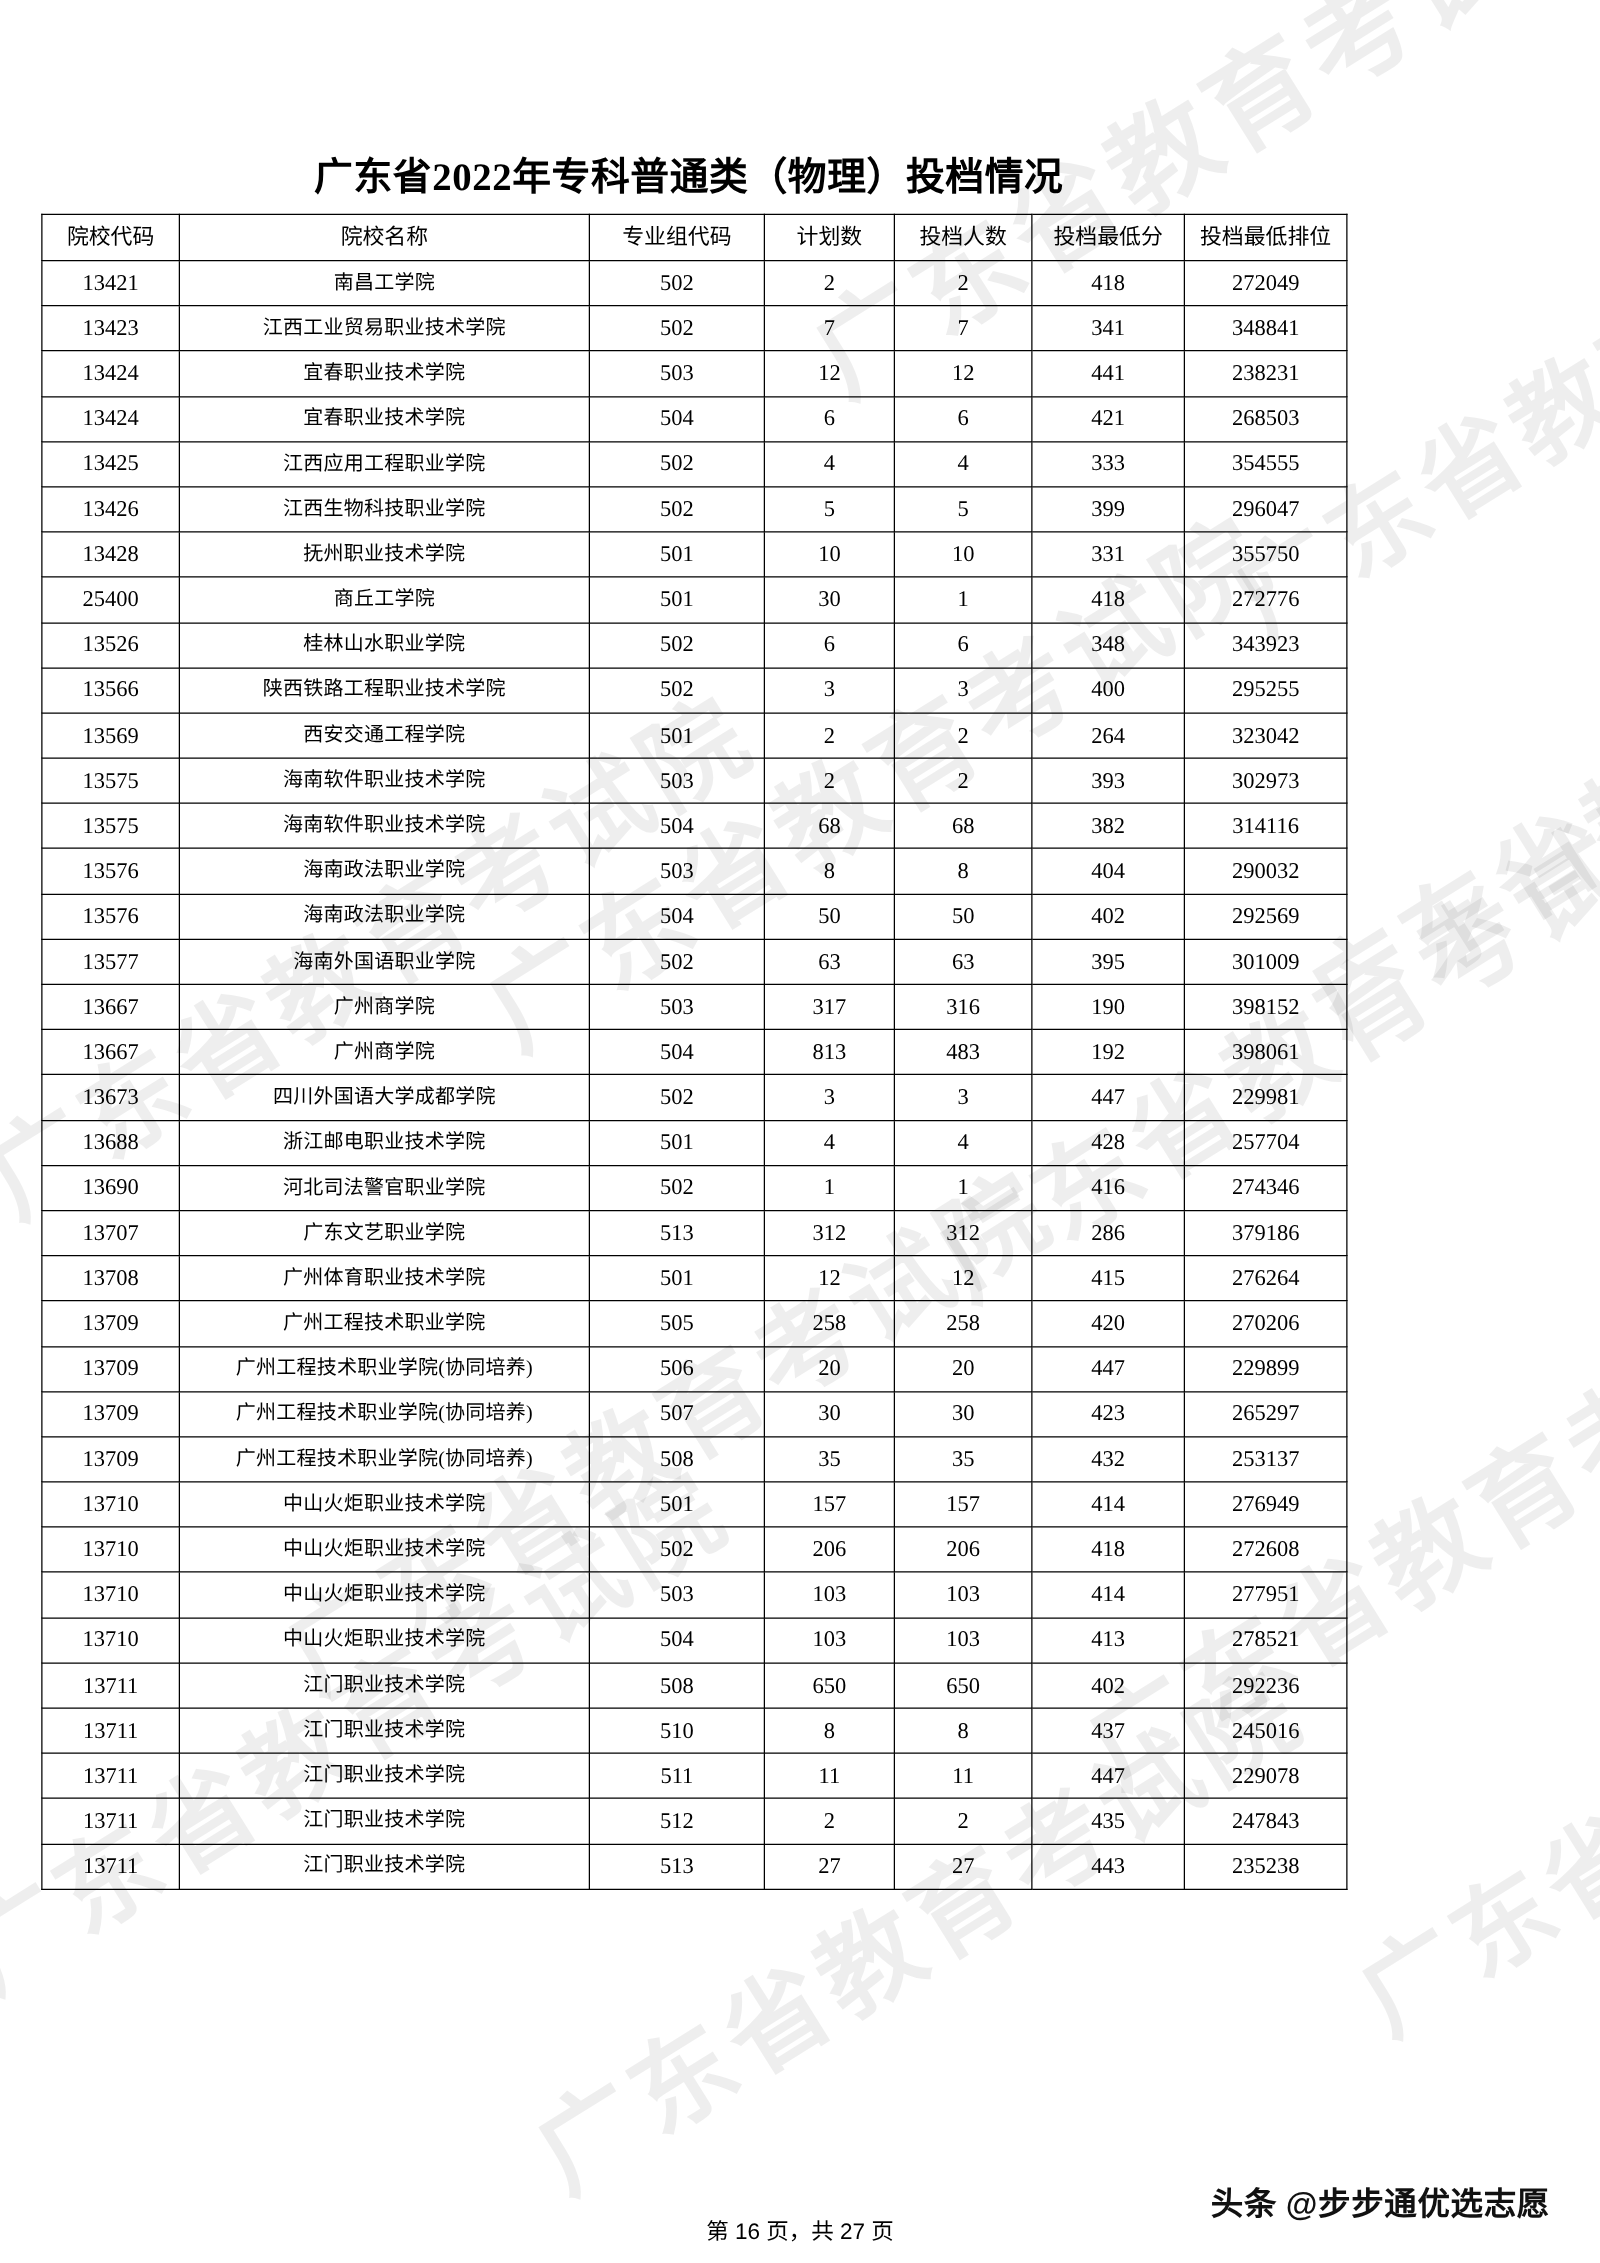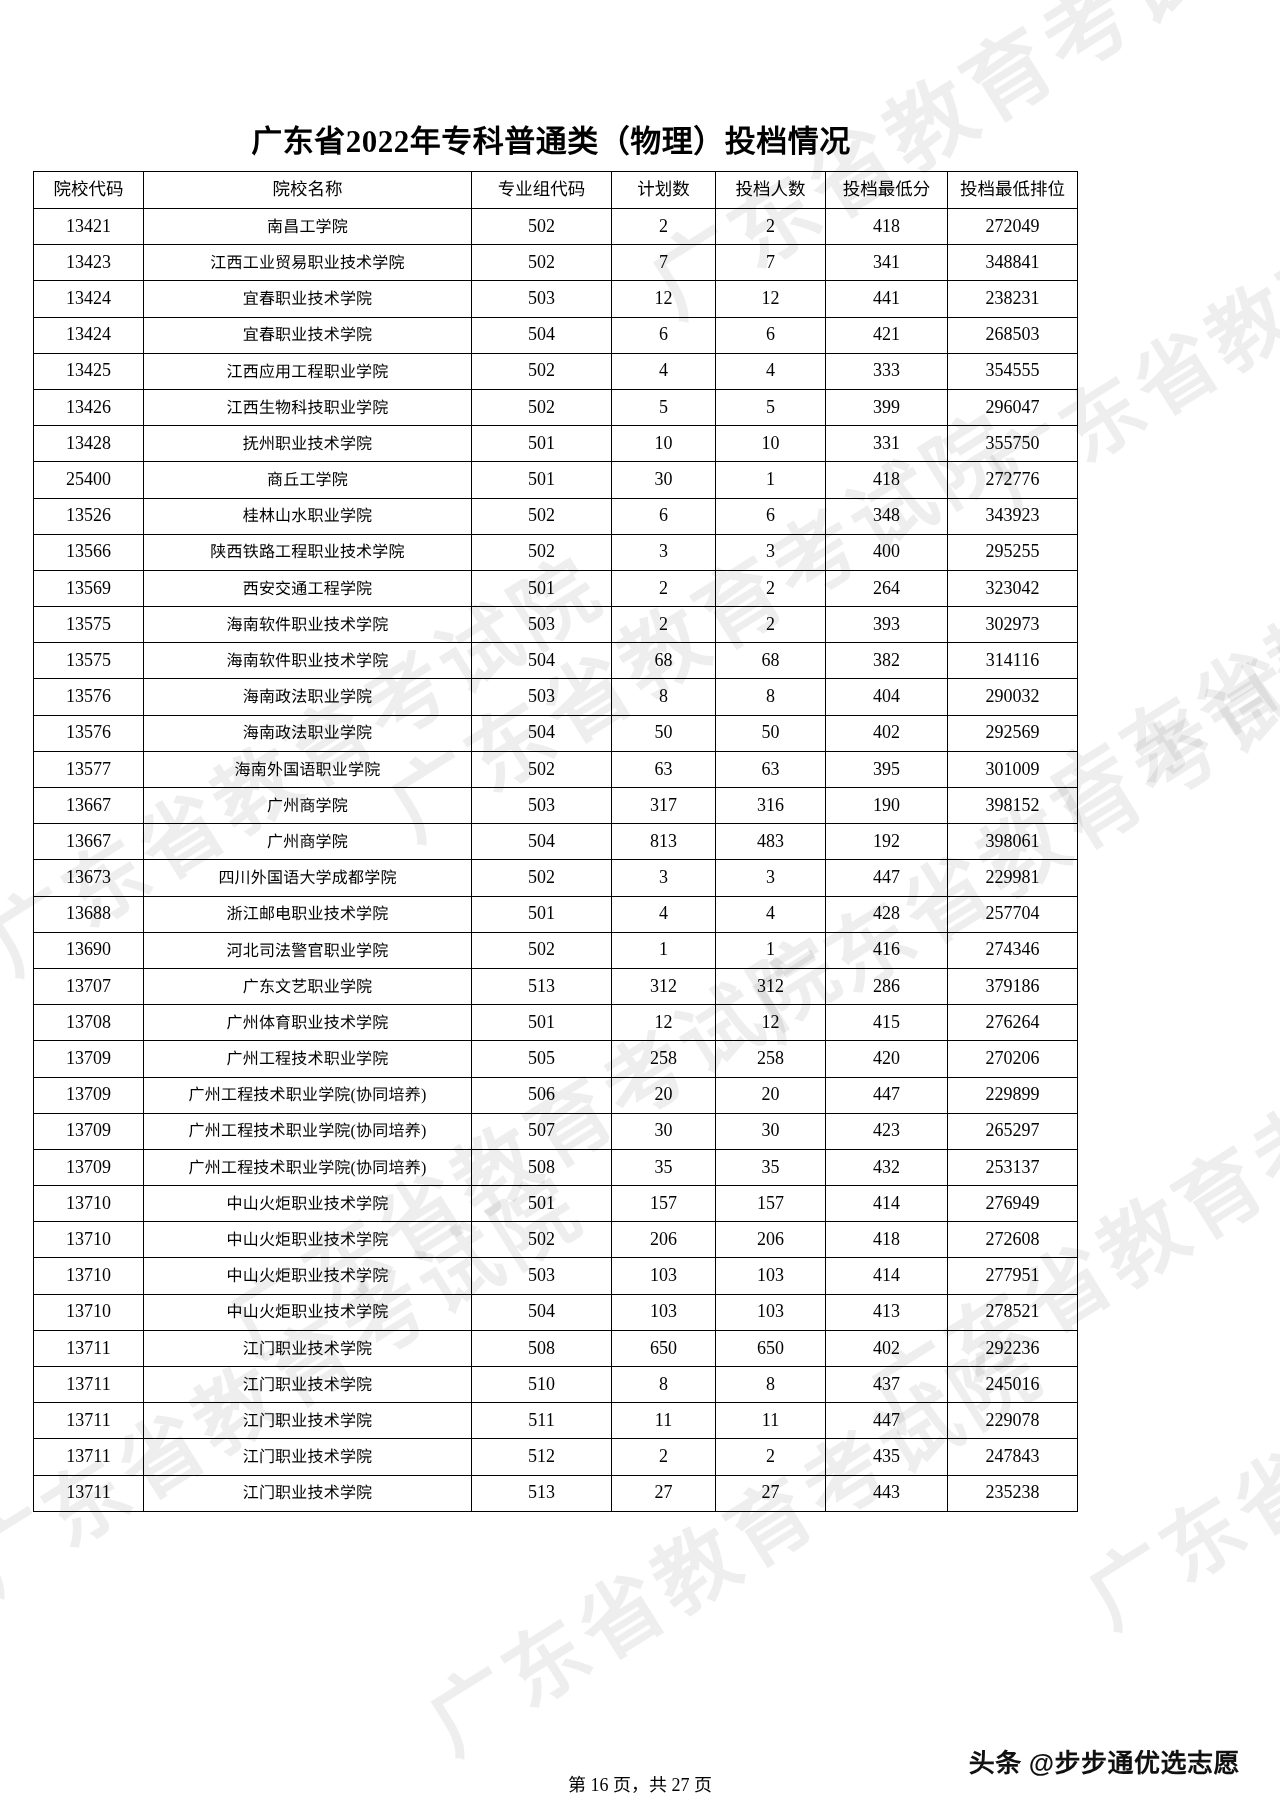--- a/index.html
+++ b/index.html
@@ -99,21 +99,21 @@
 
   
   .page-footer {
     position: absolute;
     left: 0;
     top: 1770px;
     width: 1280px;
     text-align: center;
     font-size: 18px;
     z-index: 3;
-    font-family: Liberation Serif, serif;
+    font-family: Liberation Sans, sans-serif;
   }
   .brand {
     position: absolute;
     right: 40px;
     top: 1742px;
     z-index: 4;
     display: flex;
     align-items: center;
     gap: 7px;
     font-family: "Liberation Sans", sans-serif;

